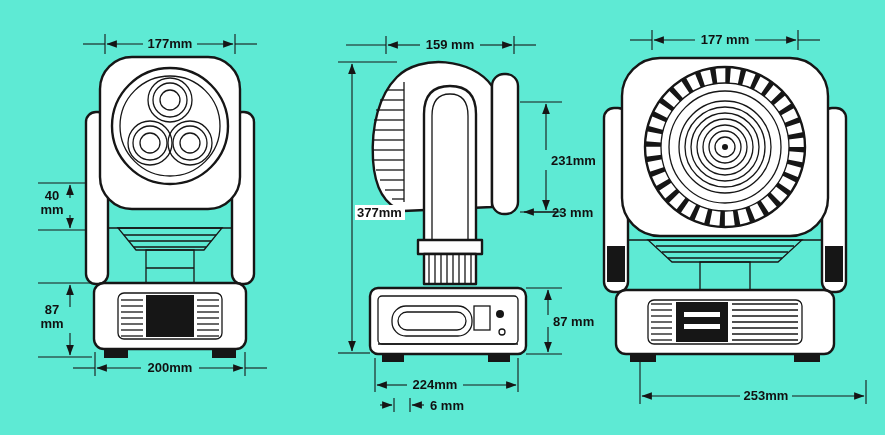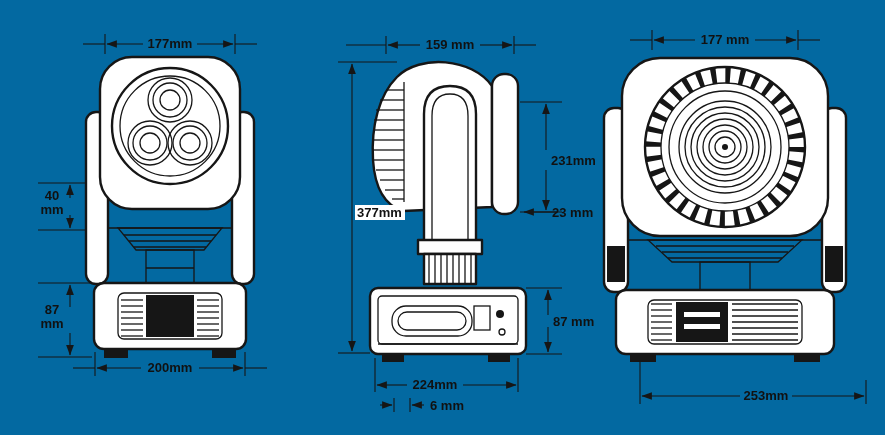--- a/index.html
+++ b/index.html
@@ -1,16 +1,16 @@
 <!DOCTYPE html>
 <html><head>
 <meta charset="utf-8">
 <style>
   html,body{margin:0;padding:0;background:#fff;}
-  .stage{width:885px;height:435px;background:#0369a1;position:relative;overflow:hidden;
+  .stage{width:885px;height:435px;background:#5eead4;position:relative;overflow:hidden;
          font-family:"Liberation Sans",sans-serif;}
   svg{display:block;}
   .o  {fill:#ffffff;stroke:#161616;stroke-width:2.4;stroke-linejoin:round;}
   .o2 {fill:none;stroke:#161616;stroke-width:2.4;stroke-linejoin:round;}
   .t  {fill:none;stroke:#161616;stroke-width:1.3;}
   .b  {fill:#161616;stroke:none;}
   .d  {stroke:#161616;stroke-width:1.1;fill:none;}
   text.dim{font:700 13px "Liberation Sans",sans-serif;fill:#111111;}
 </style>
 </head>

